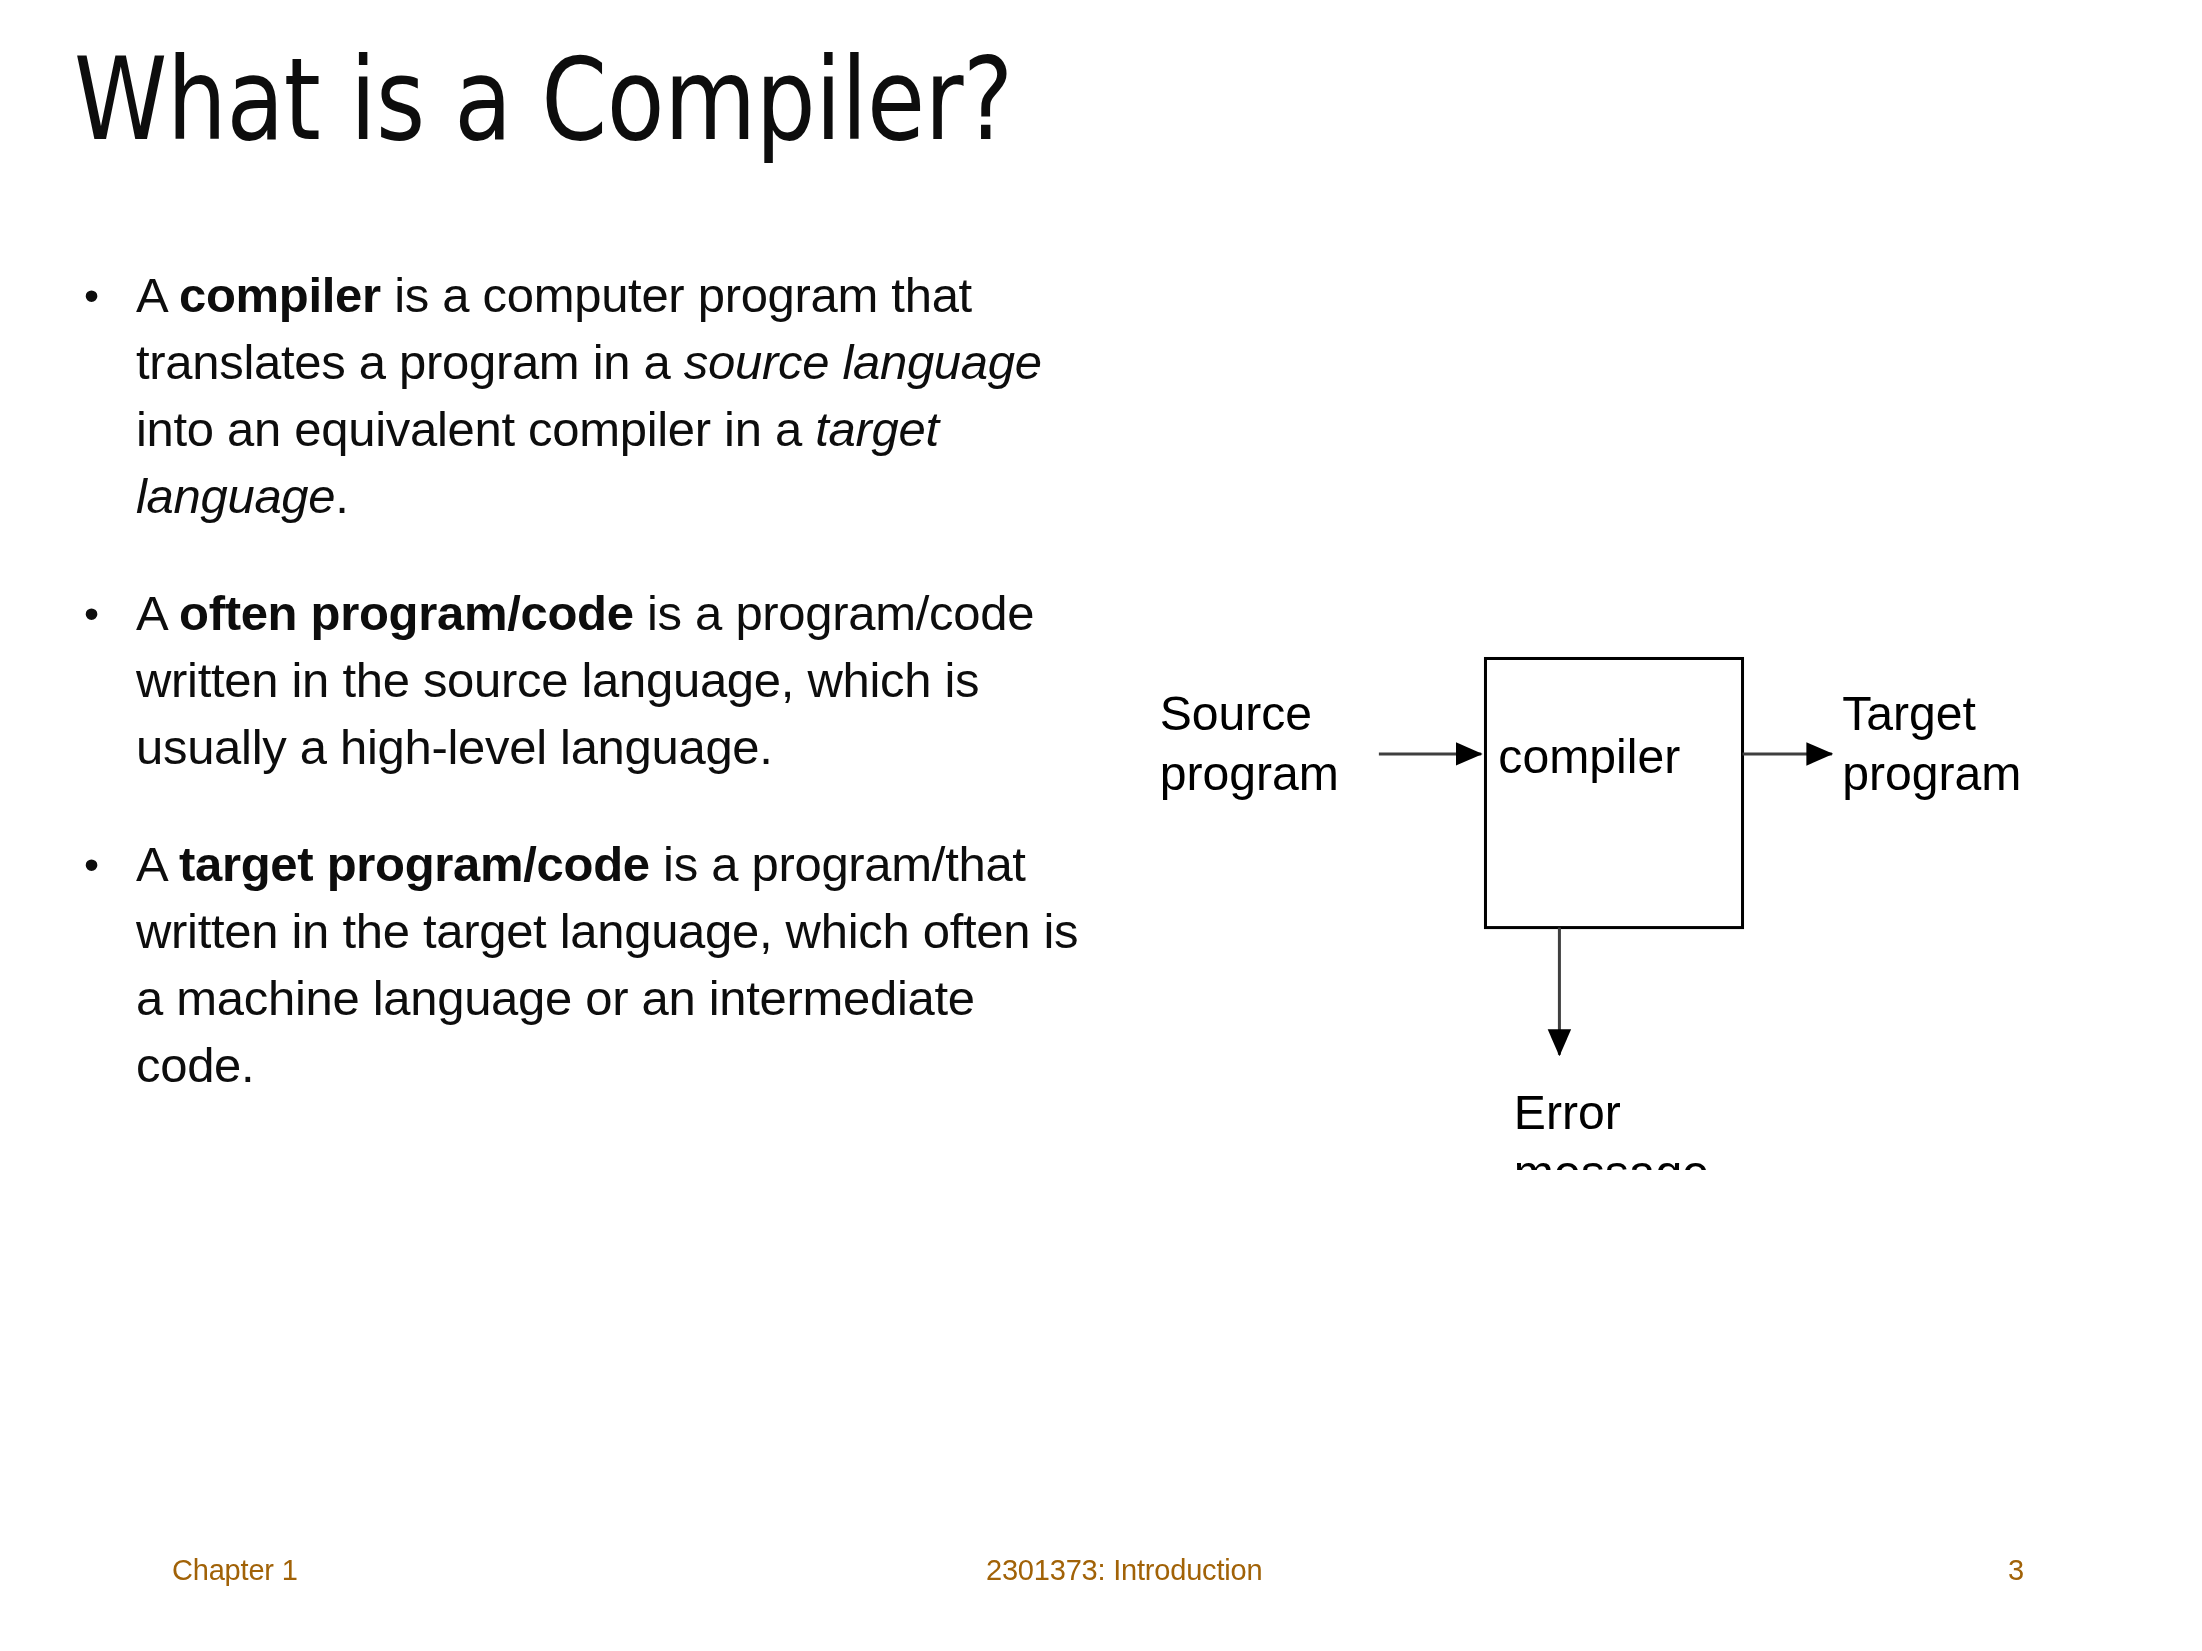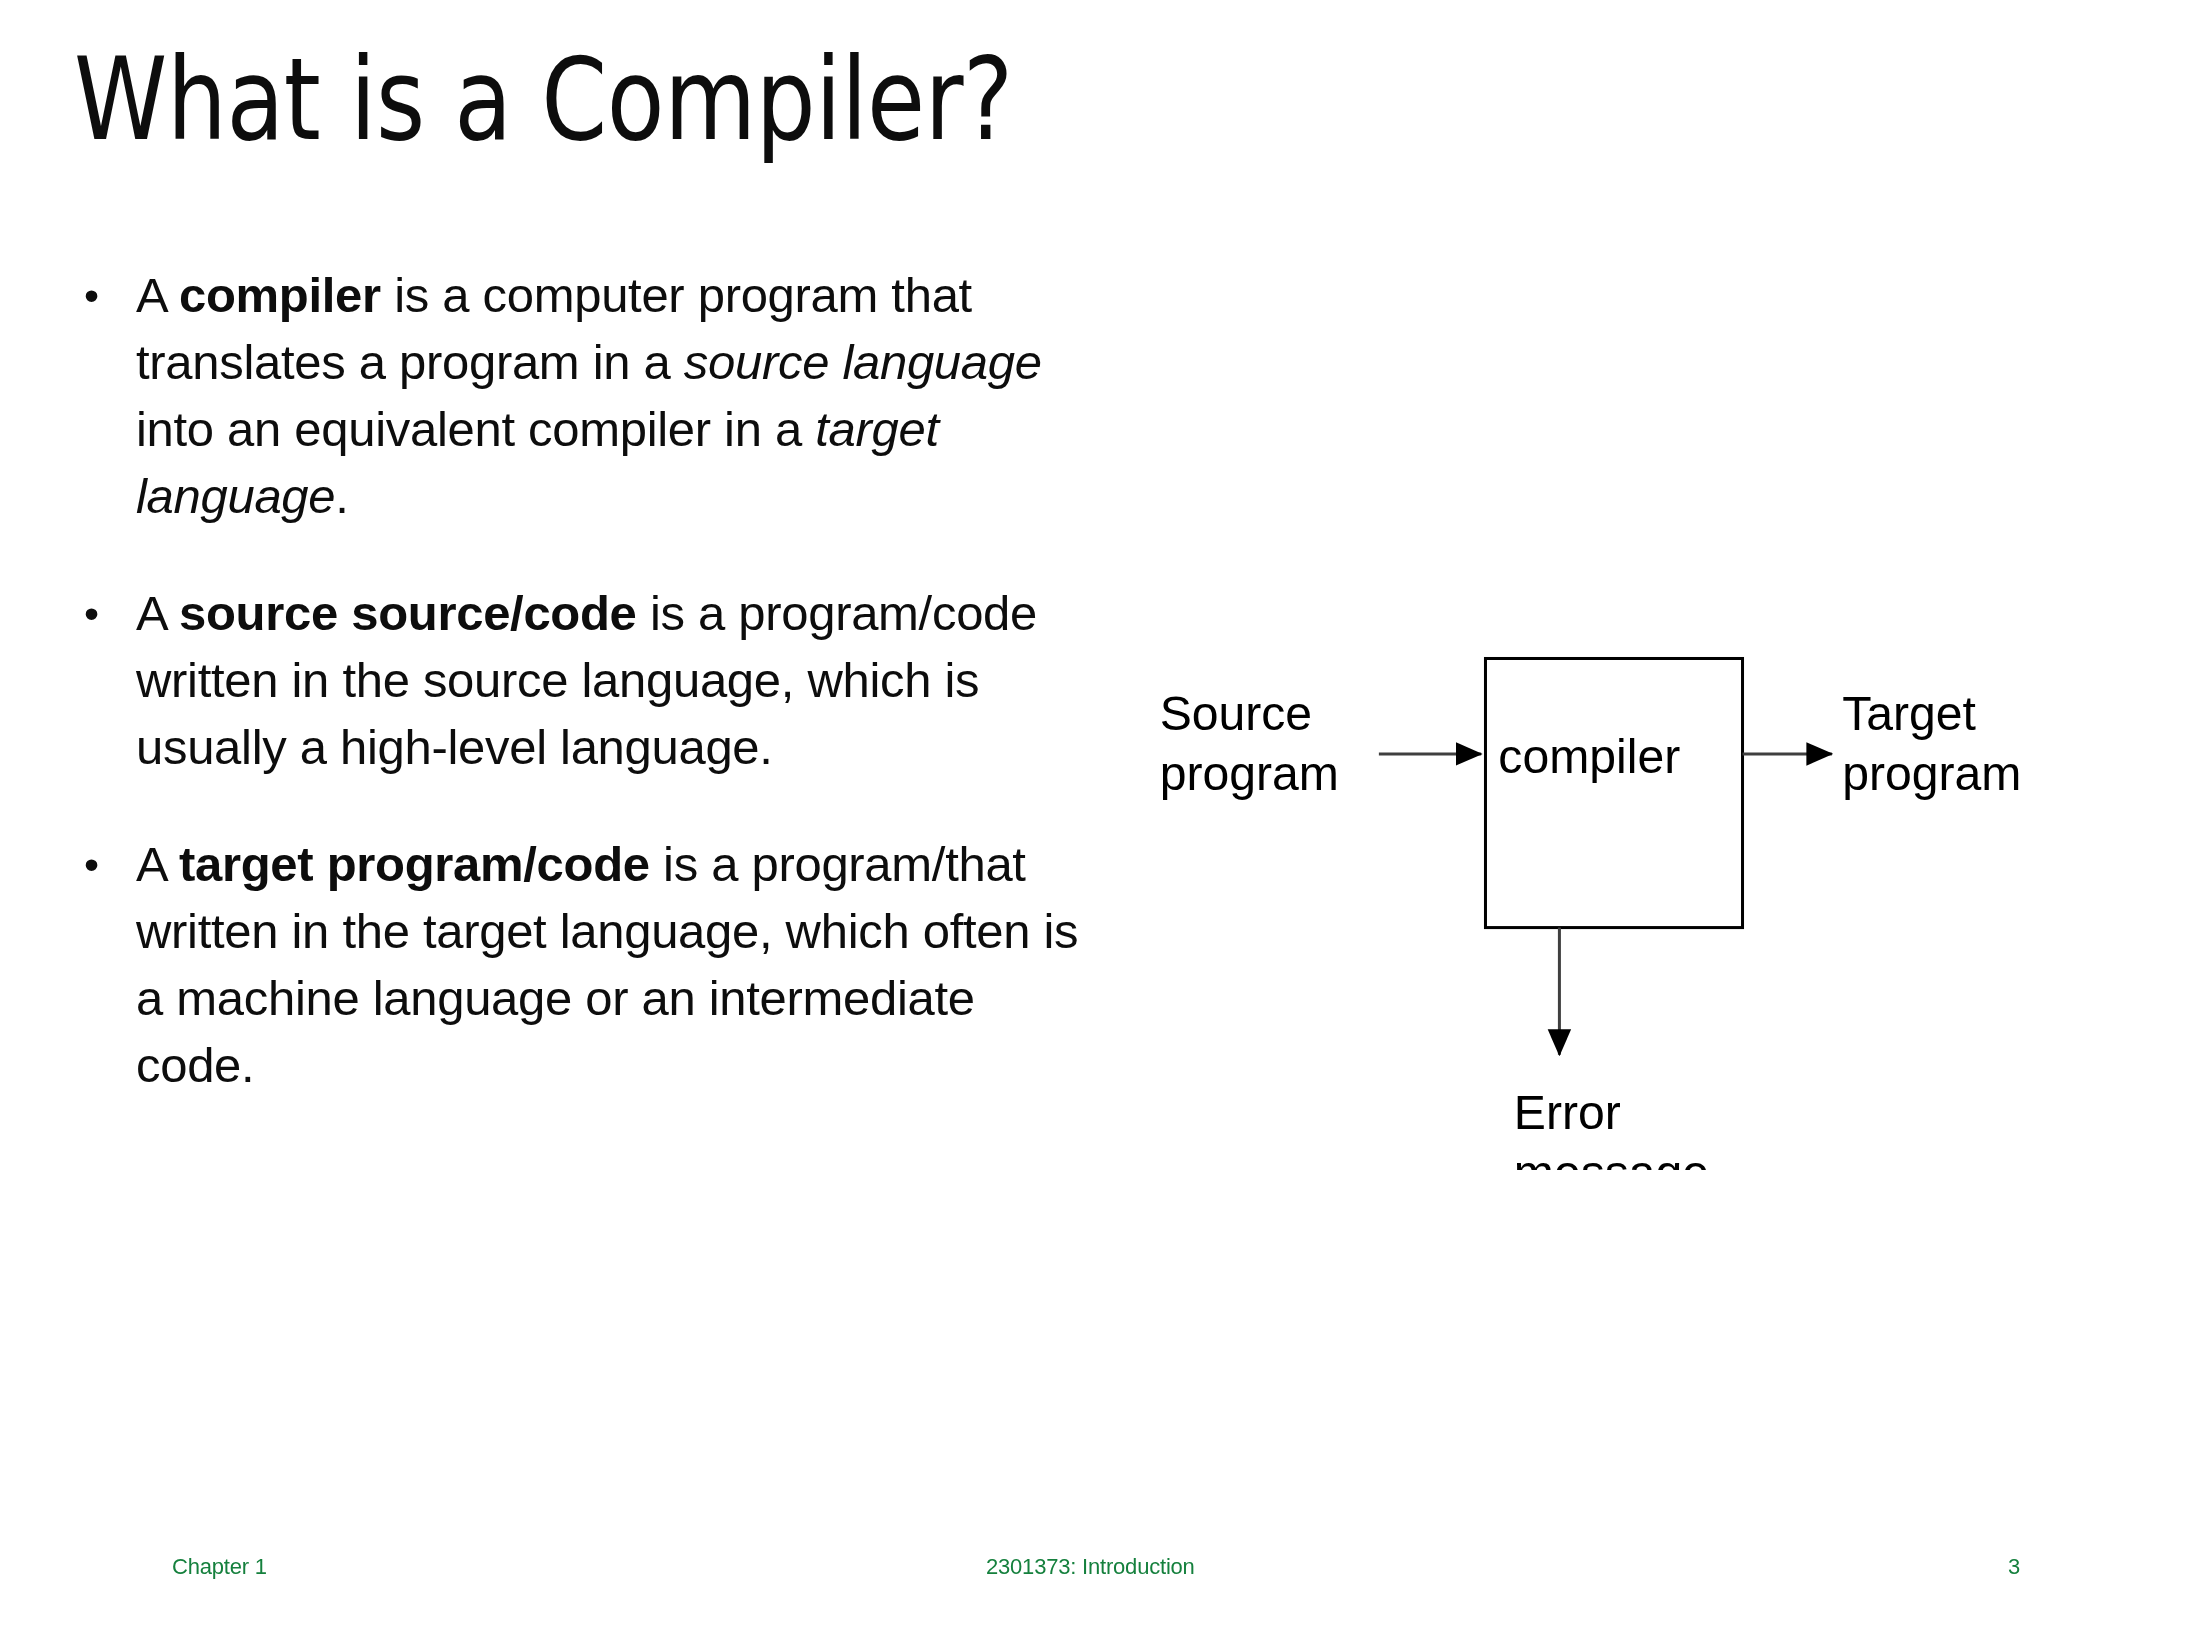--- a/index.html
+++ b/index.html
@@ -90,22 +90,22 @@
   .box-label {
     font-family: "Liberation Sans", sans-serif;
     font-size: 56px;
     fill: #000000;
   }
 
   
   .footer-text {
     position: absolute;
     font-family: "Liberation Sans", sans-serif;
-    font-size: 22px;
-    color: #15803d;
+    font-size: 29px;
+    color: #a16207;
     letter-spacing: -0.2px;
     white-space: nowrap;
   }
   #footer-left  { left: 172px;  top: 1554px; }
   #footer-center{ left: 938px; top: 1554px; margin-left: 48px; }
   #footer-page  { left: 2008px; top: 1554px; }
 </style>
 </head>
 <body>
 
@@ -118,21 +118,21 @@
     <div class="bullet-item">
       <span class="bullet-marker">•</span>
       <span class="bullet-text">
         <span>A </span><b>compiler</b><span> is a computer program that translates a program in a </span><i>source language</i><span> into an equivalent compiler in a </span><i>target language</i><span>.</span>
       </span>
     </div>
 
     <div class="bullet-item">
       <span class="bullet-marker">•</span>
       <span class="bullet-text">
-        <span>A </span><b>source source/code</b><span> is a program/code written in the source language, which is usually a high-level language.</span>
+        <span>A </span><b>often program/code</b><span> is a program/code written in the source language, which is usually a high-level language.</span>
       </span>
     </div>
 
     <div class="bullet-item">
       <span class="bullet-marker">•</span>
       <span class="bullet-text">
         <span>A </span><b>target program/code</b><span> is a program/that written in the target language, which often is a machine language or an intermediate code.</span>
       </span>
     </div>
 

